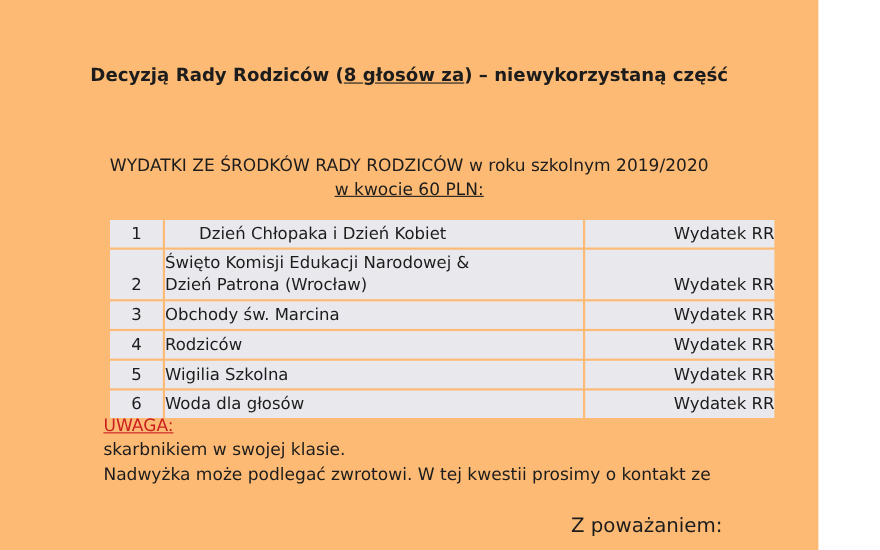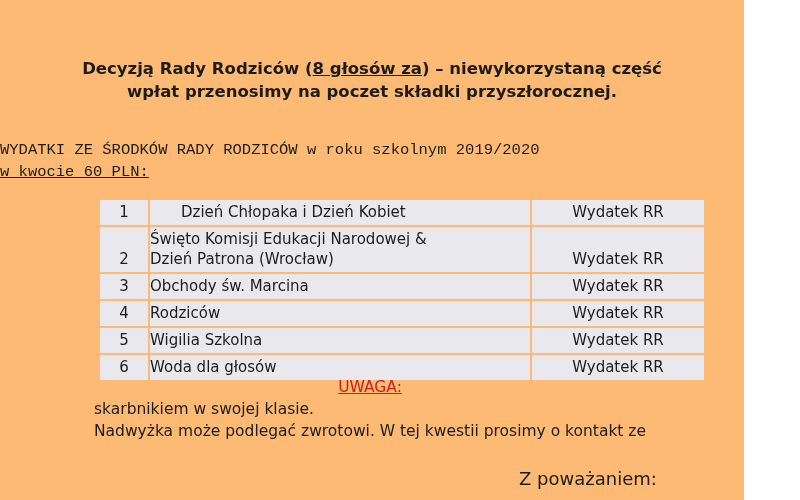--- a/index.html
+++ b/index.html
@@ -27,24 +27,24 @@
     line-height: 23px;
   }
   .decision-heading .u {
     text-decoration: underline;
   }
   .expenses-title {
     position: absolute;
     top: 139px;
     left: 0;
     width: 100%;
+    text-align: center;
     font-size: 15.5px;
     line-height: 22px;
     font-weight: normal;
-    font-family: Liberation Mono, monospace;
   }
   .expenses-title .u {
     text-decoration: underline;
   }
   table.expenses {
     position: absolute;
     top: 198px;
     left: 98px;
     width: 608px;
     border-collapse: separate;
@@ -60,21 +60,21 @@
   }
   td.col-no {
     width: 48px;
     text-align: center;
   }
   td.col-desc {
     padding-left: 16px;
   }
   td.col-type {
     width: 172px;
-    text-align: center;
+    text-align: right;
   }
   .desc-line { display: block; }
   .desc-line:empty { display: none; }
   .notice {
     position: absolute;
     top: 376px;
     left: 94px;
     font-size: 15.5px;
     line-height: 22px;
   }
@@ -88,21 +88,20 @@
     font-size: 18px;
   }
 </style>
 </head>
 <body>
 
 <div class="page">
 
   <div class="decision-heading">
     <div><span>Decyzją Rady Rodziców (</span><span class="u">8 głosów za</span><span>) – niewykorzystaną część</span></div>
-    <div>wpłat przenosimy na poczet składki przyszłorocznej.</div>
   </div>
 
   <div class="expenses-title">
     <div>WYDATKI ZE ŚRODKÓW RADY RODZICÓW w roku szkolnym 2019/2020</div>
     <div><span class="u">w kwocie 60 PLN:</span></div>
   </div>
 
   <table class="expenses">
     <tbody>
       <tr>
@@ -145,20 +144,20 @@
         <td class="col-no" style="background: rgb(233, 233, 237);">6</td>
         <td class="col-desc" style="background: rgb(233, 233, 237);">
             <span class="desc-line">Woda dla głosów</span>
           </td>
         <td class="col-type" style="background: rgb(233, 233, 237);">Wydatek RR</td>
       </tr>
     </tbody>
   </table>
 
   <div class="notice">
-    <div class="notice-label" style="color: rgb(203, 32, 32); text-align: center;">UWAGA:</div>
+    <div class="notice-label" style="color: rgb(203, 32, 32);">UWAGA:</div>
     <div>skarbnikiem w swojej klasie.</div>
     <div>Nadwyżka może podlegać zwrotowi. W tej kwestii prosimy o kontakt ze</div>
   </div>
 
   <div class="closing">Z poważaniem:</div>
 
 </div>
 
 </body></html>

